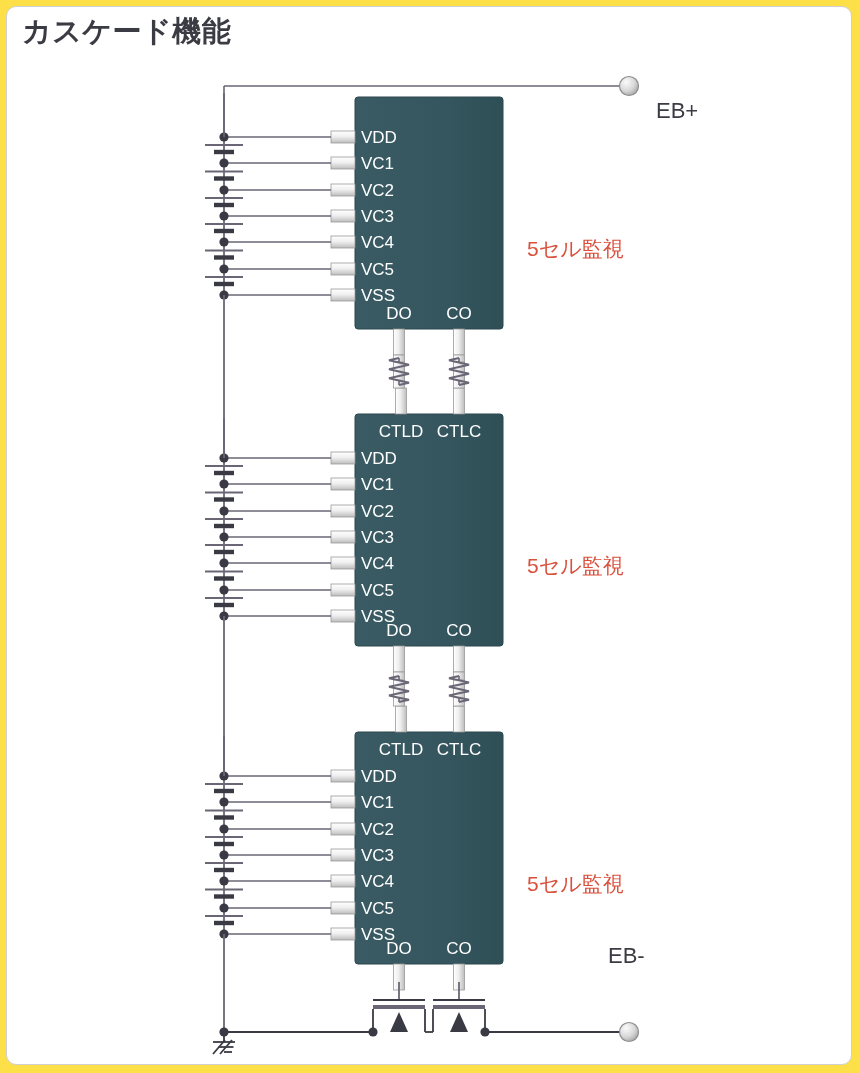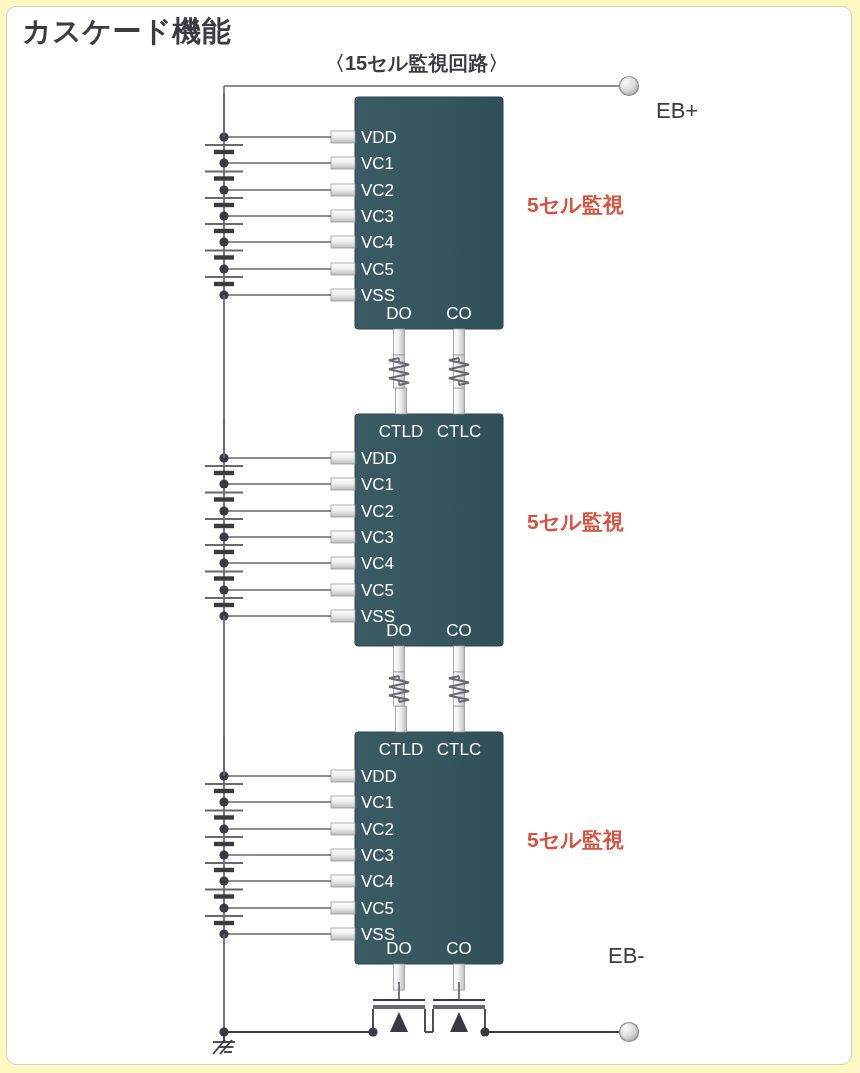--- a/index.html
+++ b/index.html
@@ -7,21 +7,21 @@
     padding: 0;
     background: #ffffff;
   }
   body {
     font-family: "Liberation Sans", sans-serif;
   }
   #page {
     position: relative;
     width: 860px;
     height: 1073px;
-    background: #fef9c3;
+    background: #fde047;
     overflow: hidden;
   }
   #frame {
     position: absolute;
     left: 6px;
     top: 6px;
     width: 846px;
     height: 1059px;
     border: 1.5px solid #cfcfcf;
     border-radius: 10px;
@@ -48,39 +48,39 @@
     white-space: nowrap;
   }
   #svgroot {
     position: absolute;
     left: 0;
     top: 0;
   }
   .red-label {
     position: absolute;
     font-size: 21px;
-    font-weight: bold;
+    font-weight: normal;
     color: #d9503c;
     white-space: nowrap;
+    margin-top: 44px;
   }
   .term-label {
     position: absolute;
     font-size: 22px;
     color: #3b3b44;
     white-space: nowrap;
   }
 </style>
 </head>
 <body>
 
 <div id="page">
   <div id="frame"></div>
 
   <div id="title">カスケード機能</div>
-  <div id="subtitle">〈15セル監視回路〉</div>
 
   <svg id="svgroot" width="860" height="1073">
     <defs>
       <linearGradient id="pinGradH" x1="0" y1="0" x2="0" y2="1">
         <stop offset="0%" stop-color="#ffffff"></stop>
         <stop offset="45%" stop-color="#f0f0f0"></stop>
         <stop offset="100%" stop-color="#bdbdbd"></stop>
       </linearGradient>
       <linearGradient id="pinGradV" x1="0" y1="0" x2="1" y2="0">
         <stop offset="0%" stop-color="#ffffff"></stop>

